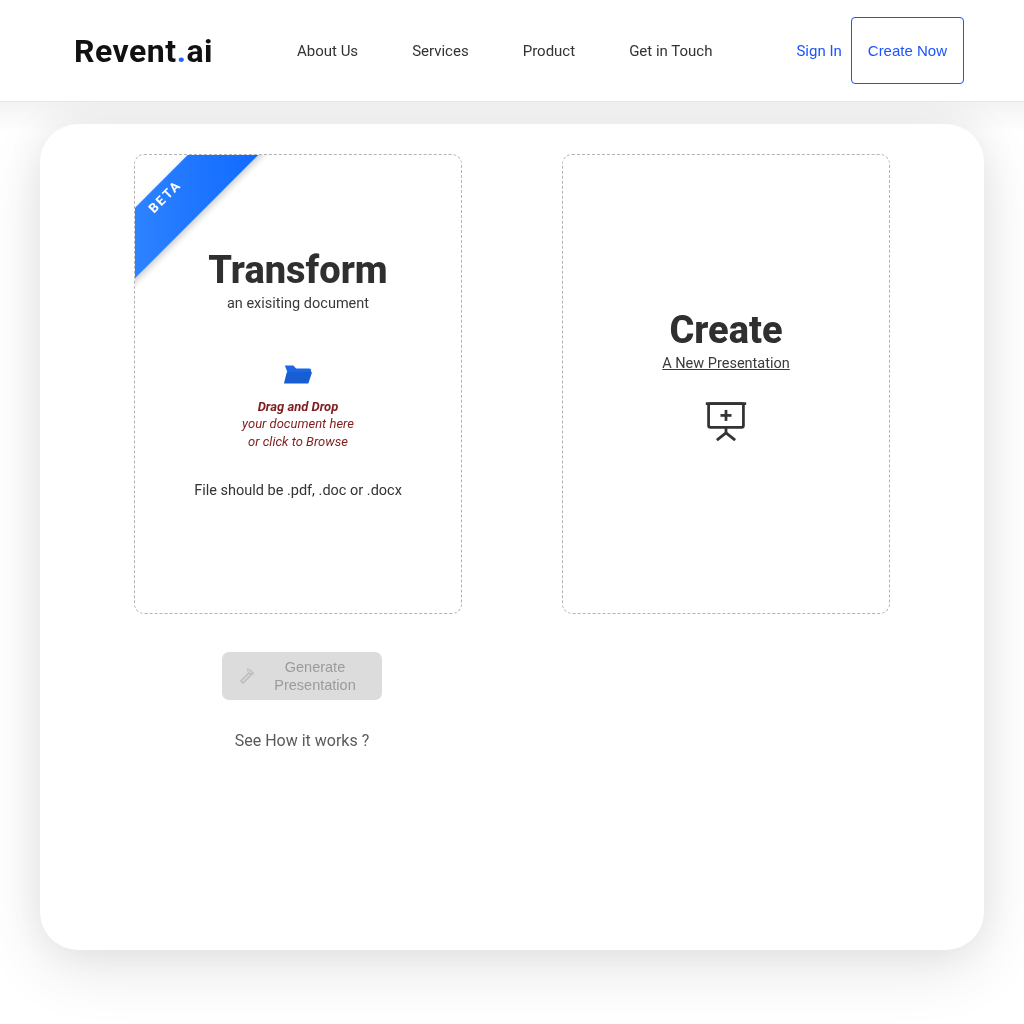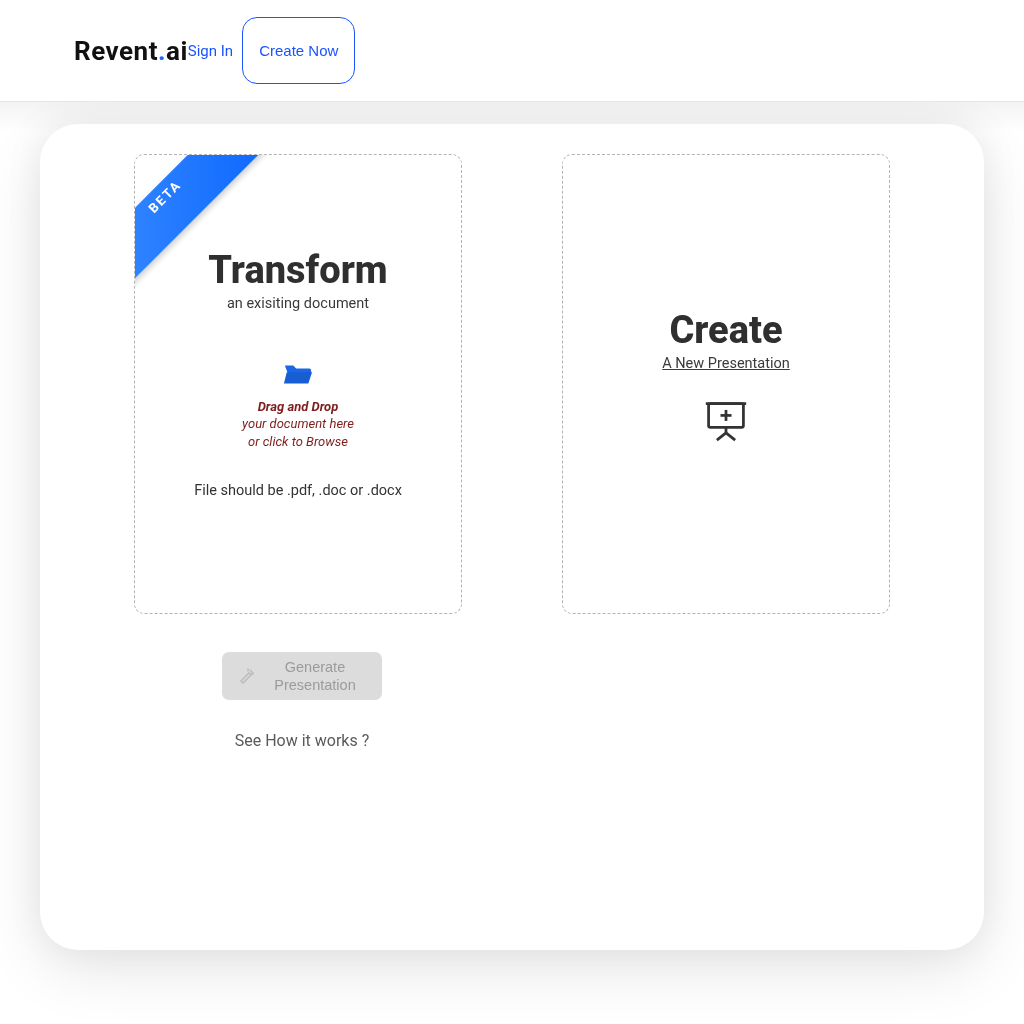--- a/index.html
+++ b/index.html
@@ -11,21 +11,21 @@
     display: flex;
     align-items: center;
     padding: 0 60px 0 74px;
     border-bottom: 1px solid #e6e6e6;
     background: #fff;
     position: relative;
     z-index: 10;
   }
   .logo {
     font-weight: 700;
-    font-size: 26px;
+    font-size: 32px;
     letter-spacing: 0.5px;
     color: #111;
     display: flex;
     align-items: flex-end;
   }
   .logo .dot { color: #1e66ff; }
   .nav {
     flex: 1;
     display: flex;
     justify-content: center;
@@ -38,21 +38,21 @@
     display: flex;
     align-items: center;
     gap: 9px;
   }
   .signin { color: #1a53ff; font-size: 15px; cursor: pointer; }
   .create-now {
     border: 1px solid #1a53ff;
     color: #1a53ff;
     background: #fff;
     padding: 24px 16px;
-    border-radius: 15px;
+    border-radius: 4px;
     font-size: 15px;
     cursor: pointer;
   }
   
   .stage {
     width: 100%;
     padding-top: 22px;
     background: linear-gradient(#f3f3f3, #fff 30px);
   }
   .panel {
@@ -186,20 +186,26 @@
 </style>
 </head>
 <body>
 
 <header class="header">
   <div class="logo">
     <span>Revent</span>
       <span class="dot">.</span>
       <span>ai</span>
   </div>
+  <nav class="nav">
+    <span>About Us</span>
+    <span>Services</span>
+    <span>Product</span>
+    <span>Get in Touch</span>
+  </nav>
   <div class="auth">
     <span class="signin">Sign In</span>
     <button class="create-now">Create Now</button>
   </div>
 </header>
 
 <div class="stage">
   <section class="panel">
 
     <div class="cards">

